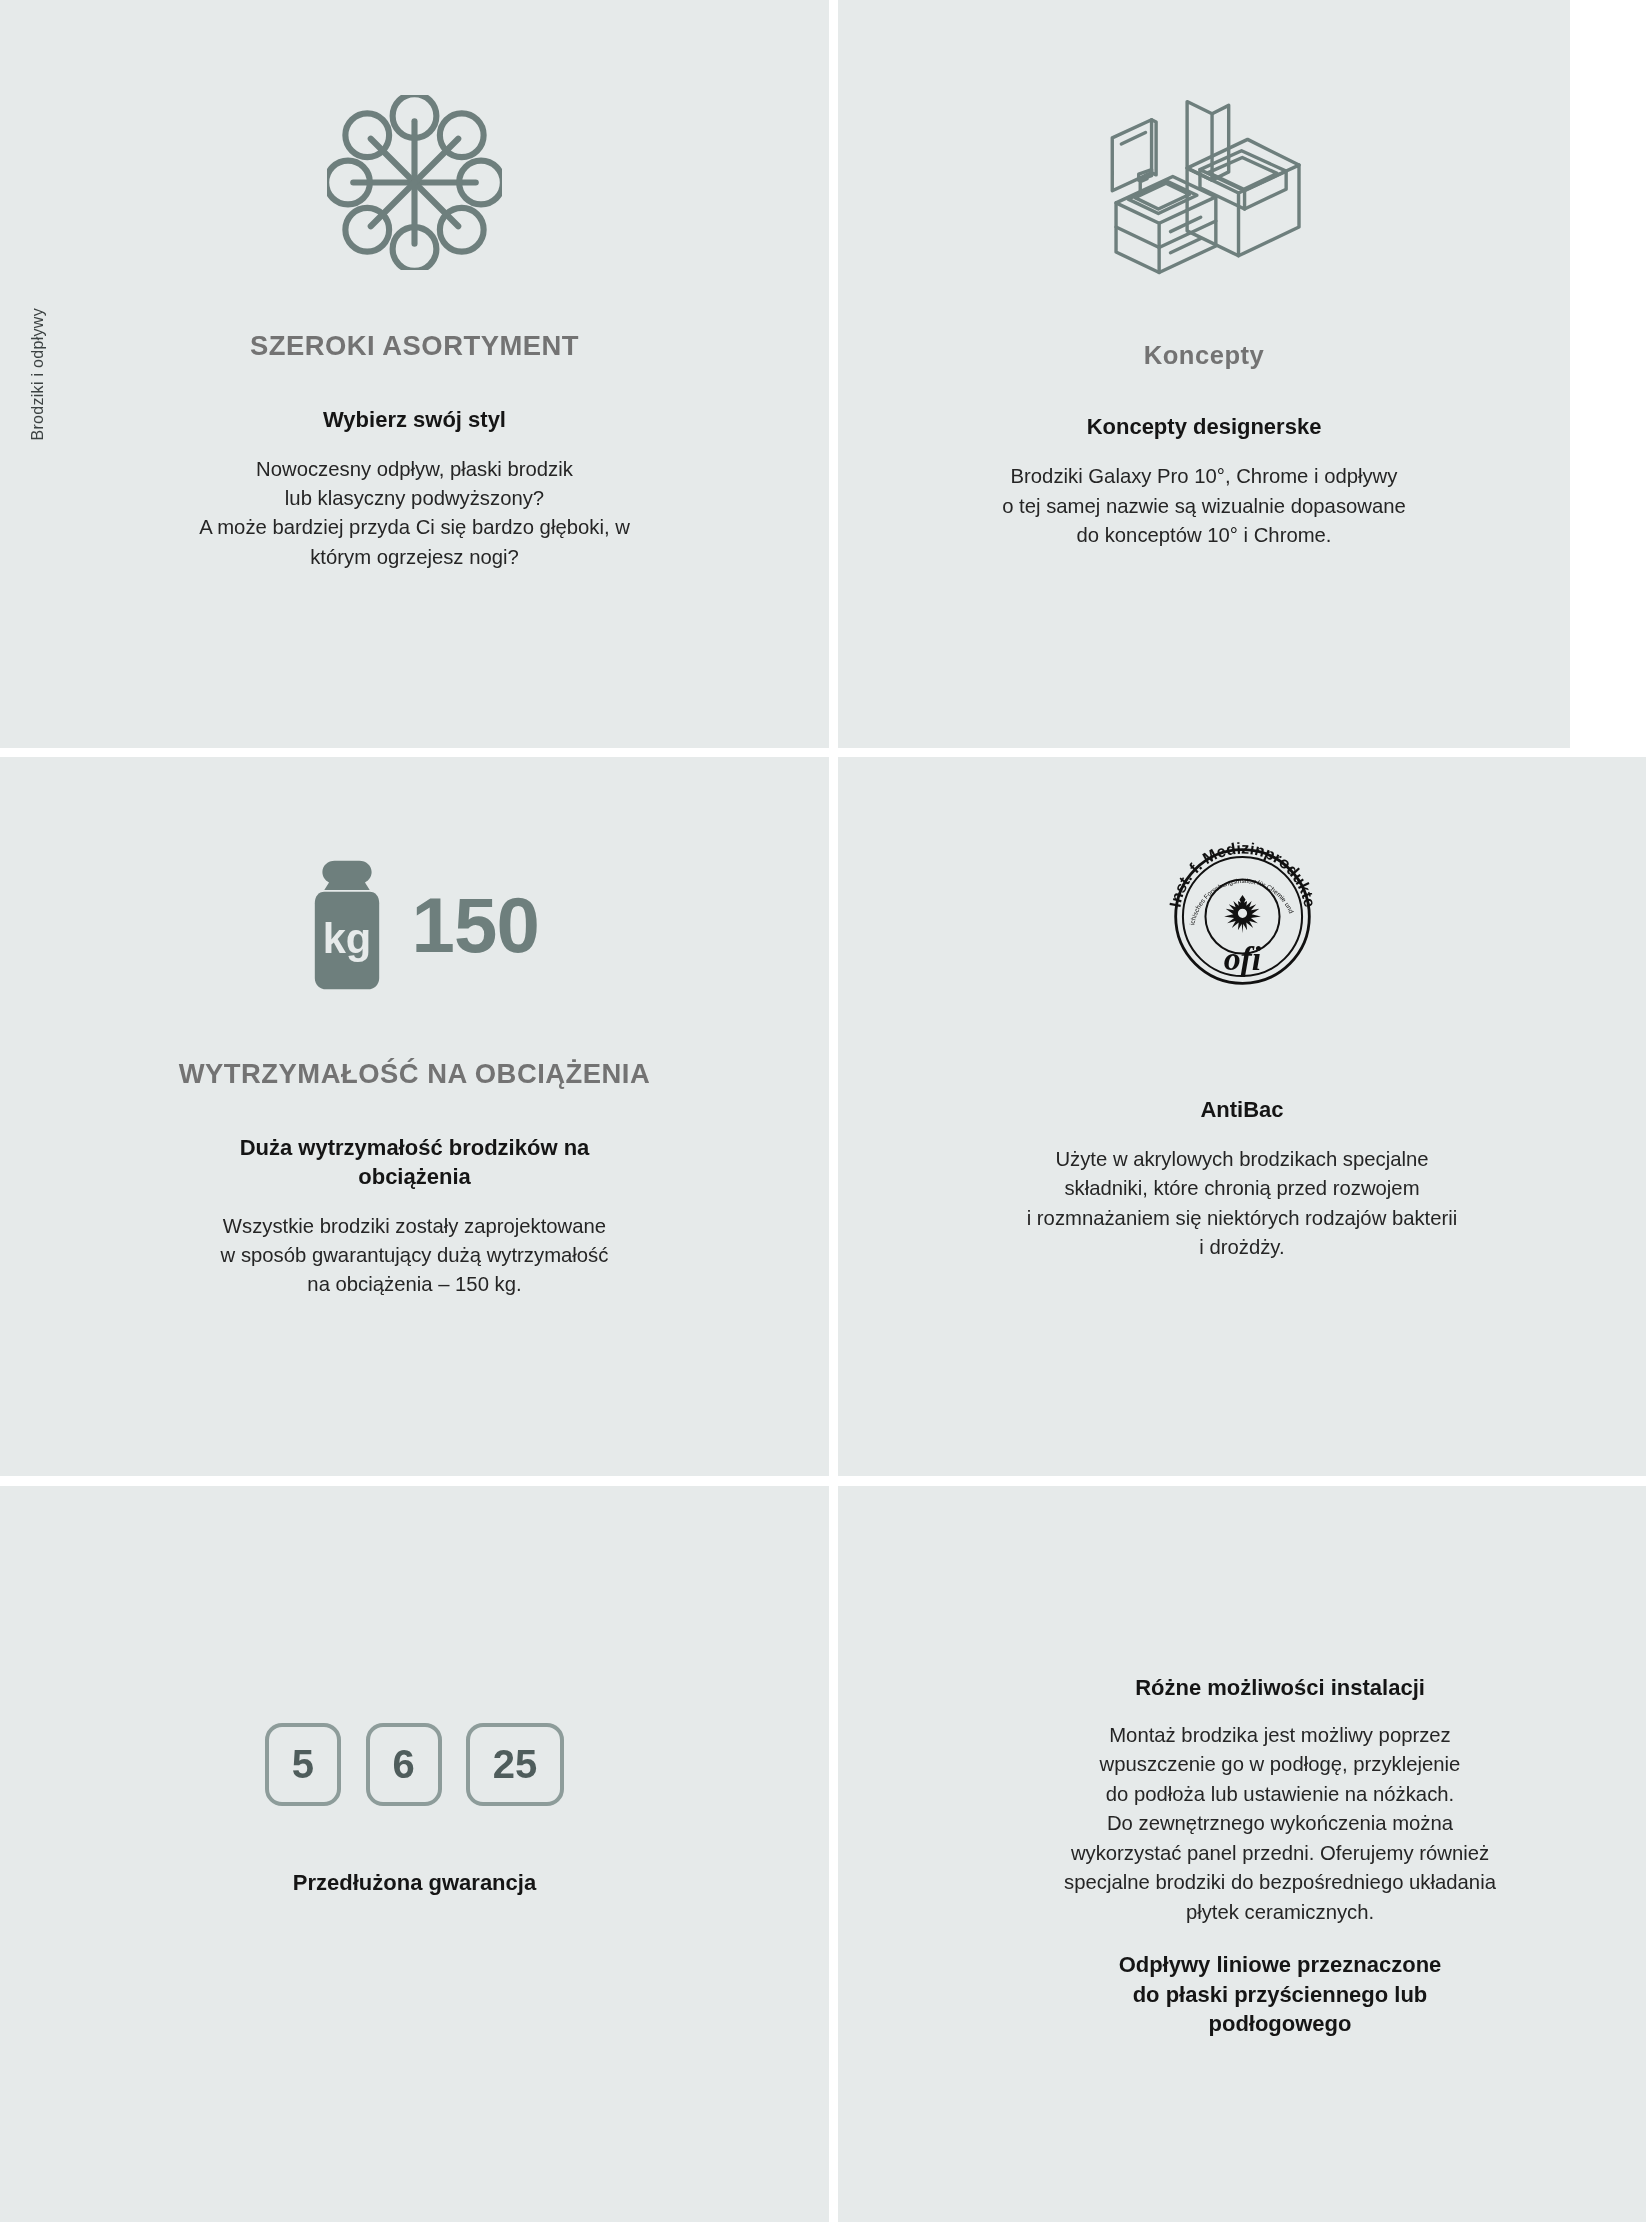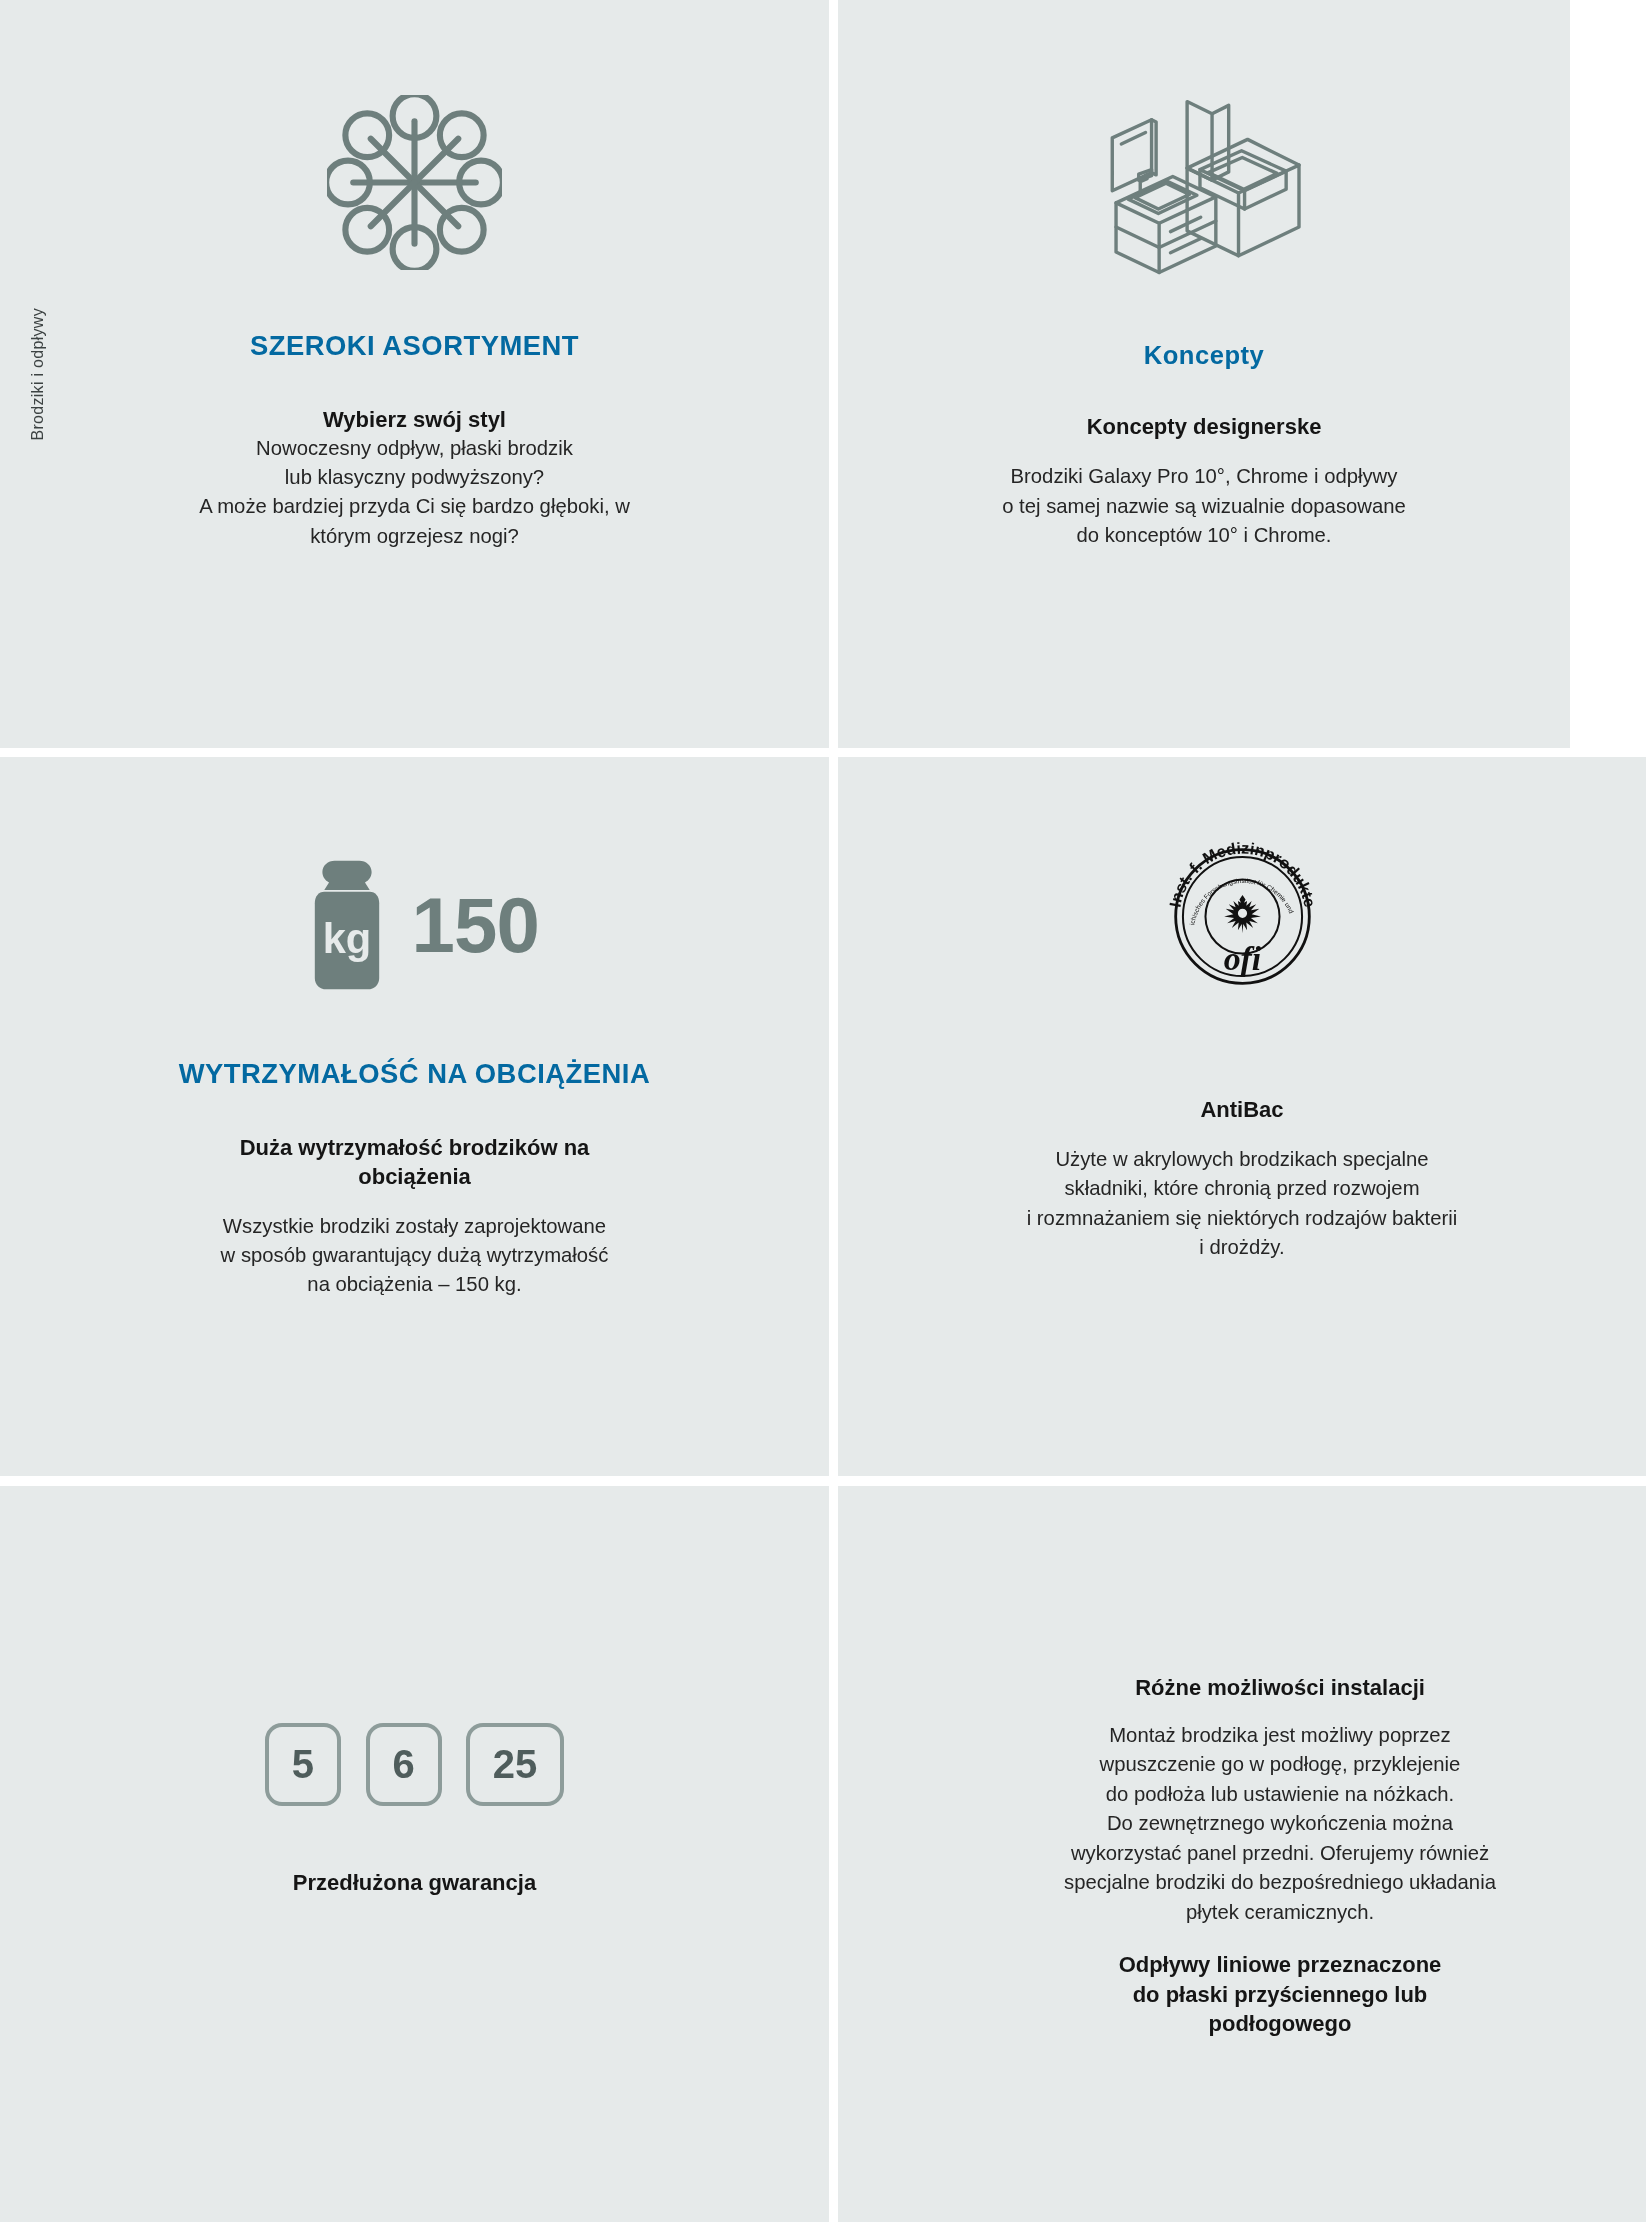--- a/index.html
+++ b/index.html
@@ -40,21 +40,21 @@
   
   .p-r2c1 { left: 0;    top: 757px; width: 829px; height: 719px; }
   .p-r2c2 { left: 838px; top: 757px; width: 808px; height: 719px; }
 
   
   .p-r3c1 { left: 0;    top: 1486px; width: 829px; height: 736px; }
   .p-r3c2 { left: 838px; top: 1486px; width: 884px; height: 736px; }
 
   
   .eyebrow {
-    color: #0369a1;
+    color: #737373;
     font-weight: bold;
     letter-spacing: 0.5px;
     text-align: center;
     line-height: 1.15;
   }
   .eyebrow.lg { font-size: 27.4px; }
   .eyebrow.md { font-size: 25.6px; }
 
   .subhead {
     color: #151515;
@@ -170,21 +170,21 @@
           <circle cx="154" cy="46" r="25"></circle>
           <circle cx="46" cy="154" r="25"></circle>
         </g>
       </svg>
     </div>
 
     <div class="eyebrow lg" style="margin-top:55px;">SZEROKI ASORTYMENT</div>
 
     <div class="subhead" style="margin-top:43px;">Wybierz swój styl</div>
 
-    <div class="body text-wrap" style="">
+    <div class="body text-wrap" style="margin-top:21px;">
       <div>Nowoczesny odpływ, płaski brodzik</div>
       <div>lub klasyczny podwyższony?</div>
       <div>A może bardziej przyda Ci się bardzo głęboki, w</div>
       <div>którym ogrzejesz nogi?</div>
     </div>
   </section>
 
   <section class="panel p-r1c2">
     <div class="icon-wrap" style="margin-top:95px;height:180px;">
       <svg width="251" height="189" viewBox="0 0 300 250">

